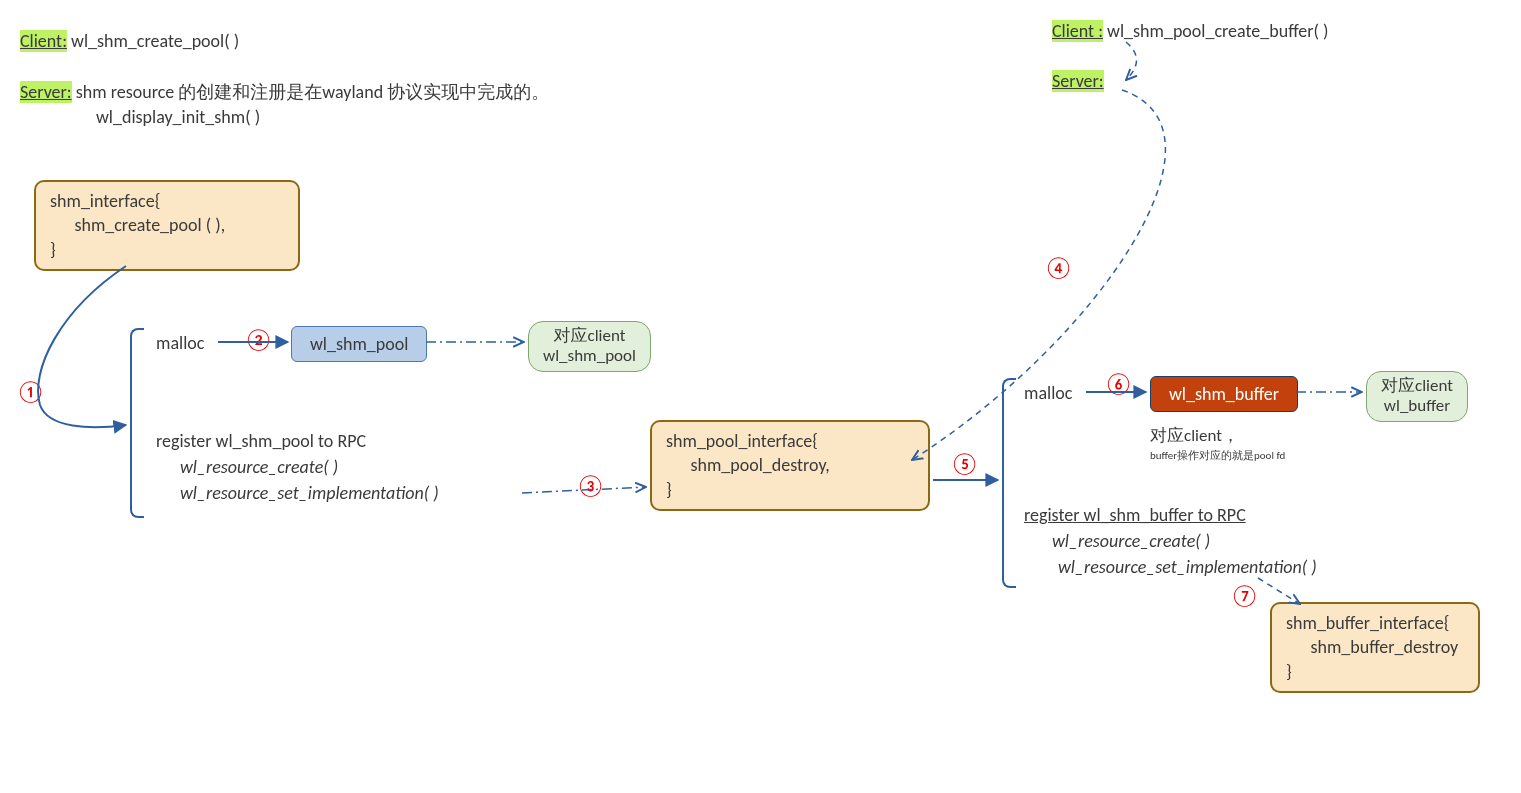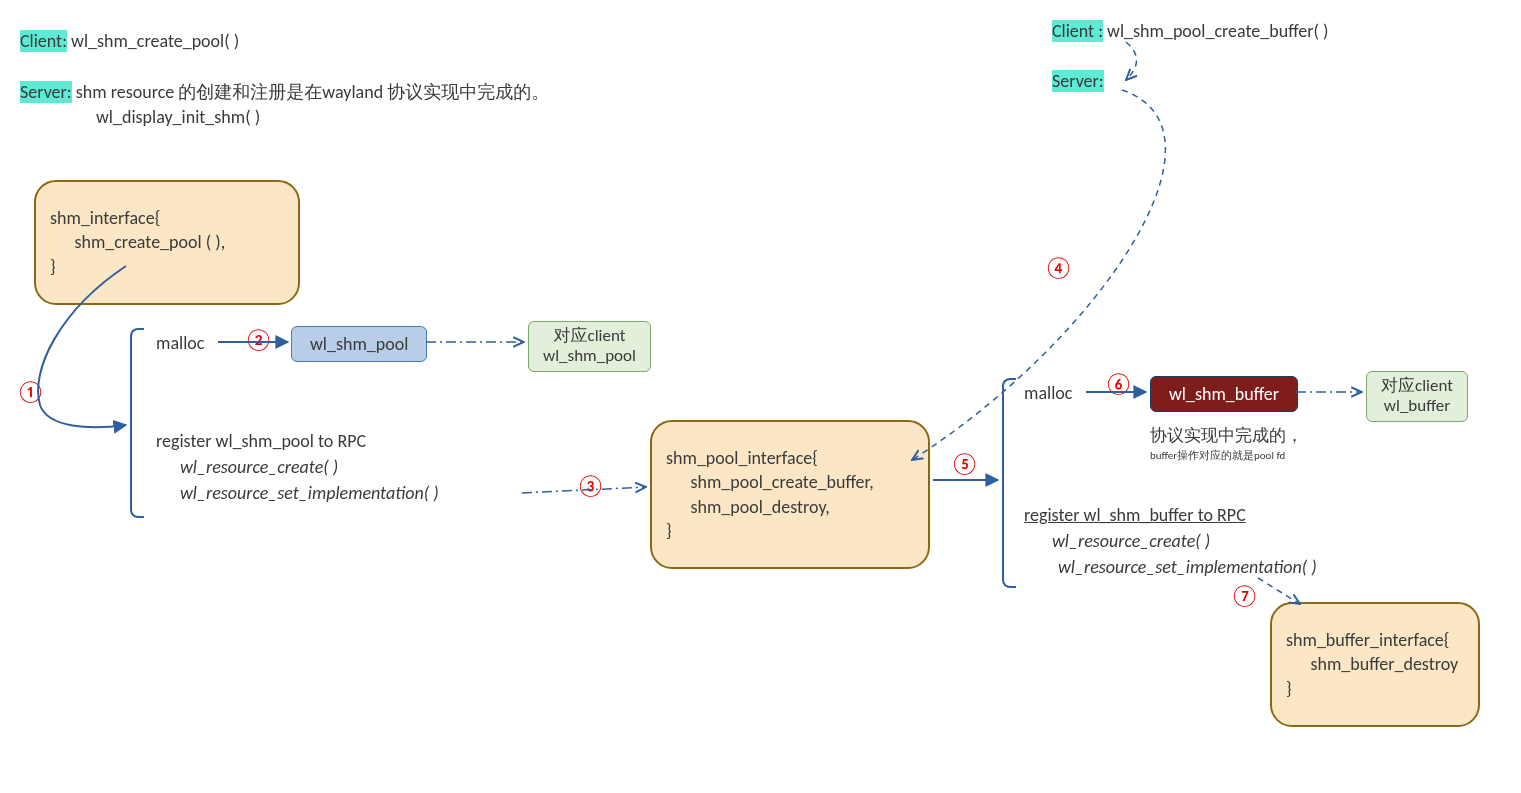--- a/index.html
+++ b/index.html
@@ -7,54 +7,55 @@
     margin: 0; padding: 0;
     width: 1521px; height: 793px;
     font-family: "Calibri", "Segoe UI", Arial, sans-serif;
     font-size: 18px;
     color: #3a3a3a;
     background: #fff;
     position: relative;
   }
   .abs { position: absolute; }
   .highlight {
-    background: #5eead4;
+    background: #bef264;
+    text-decoration: underline;
   }
   .cloud-box {
     border: 2px solid #8b6914;
     background: #fbe7c6;
-    border-radius: 22px;
-    padding: 24px 14px;
+    border-radius: 10px;
+    padding: 7px 14px;
     line-height: 1.35;
     position: absolute;
   }
   .cloud-box::before {
     
     content: "";
     position: absolute;
     inset: -1px;
     border-radius: 10px;
     pointer-events: none;
   }
   .blue-box {
     background: #b7cde8;
     border: 1.5px solid #4a7ab5;
     border-radius: 6px;
     padding: 6px 18px;
     text-align: center;
   }
   .blue-box.dark {
-    background: #7f1d1d;
+    background: #c2410c;
     color: #fff;
     border-color: #1d3e68;
   }
   .green-box {
     background: #e2efda;
     border: 1.5px solid #7ea66e;
-    border-radius: 6px;
+    border-radius: 15px;
     padding: 4px 14px;
     text-align: center;
     line-height: 1.2;
     font-size: 17px;
   }
   .bracket {
     position: absolute;
     border-left: 2px solid #2f5f9e;
     border-top: 2px solid #2f5f9e;
     border-bottom: 2px solid #2f5f9e;
@@ -111,37 +112,36 @@
   <div>对应client</div>
   <div>wl_shm_pool</div>
 </div>
 
 <div class="abs" style="left:156px; top:430px;">register wl_shm_pool to RPC</div>
 <div class="abs italic" style="left:180px; top:456px;">wl_resource_create( )</div>
 <div class="abs italic" style="left:180px; top:482px;">wl_resource_set_implementation( )</div>
 
 <div class="cloud-box" style="left:650px; top:420px; width:280px;">
   <div class="txt">shm_pool_interface{</div>
-  <div class="txt">      shm_pool_create_buffer,</div>
   <div class="txt">      shm_pool_destroy,</div>
   <div class="txt">}</div>
 </div>
 
 <div class="bracket" style="left:1002px; top:378px; height:210px;"></div>
 
 <div class="abs" style="left:1024px; top:382px;">malloc</div>
 
 <div class="abs blue-box dark" style="left:1150px; top:376px;">wl_shm_buffer</div>
 
 <div class="abs green-box" style="left:1366px; top:371px;">
   <div>对应client</div>
   <div>wl_buffer</div>
 </div>
 
-<div class="abs" style="left:1150px; top:424px; font-size:17px;">协议实现中完成的，</div>
+<div class="abs" style="left:1150px; top:424px; font-size:17px;">对应client，</div>
 <div class="abs" style="left:1150px; top:448px; font-size:11px;">buffer操作对应的就是pool fd</div>
 
 <div class="abs" style="left:1024px; top:504px;text-decoration:underline;">register wl_shm_buffer to RPC</div>
 <div class="abs italic" style="left:1052px; top:530px;">wl_resource_create( )</div>
 <div class="abs italic" style="left:1058px; top:556px;">wl_resource_set_implementation( )</div>
 
 <div class="cloud-box" style="left:1270px; top:602px; width:210px;">
   <div class="txt">shm_buffer_interface{</div>
   <div class="txt">      shm_buffer_destroy</div>
   <div class="txt">}</div>

